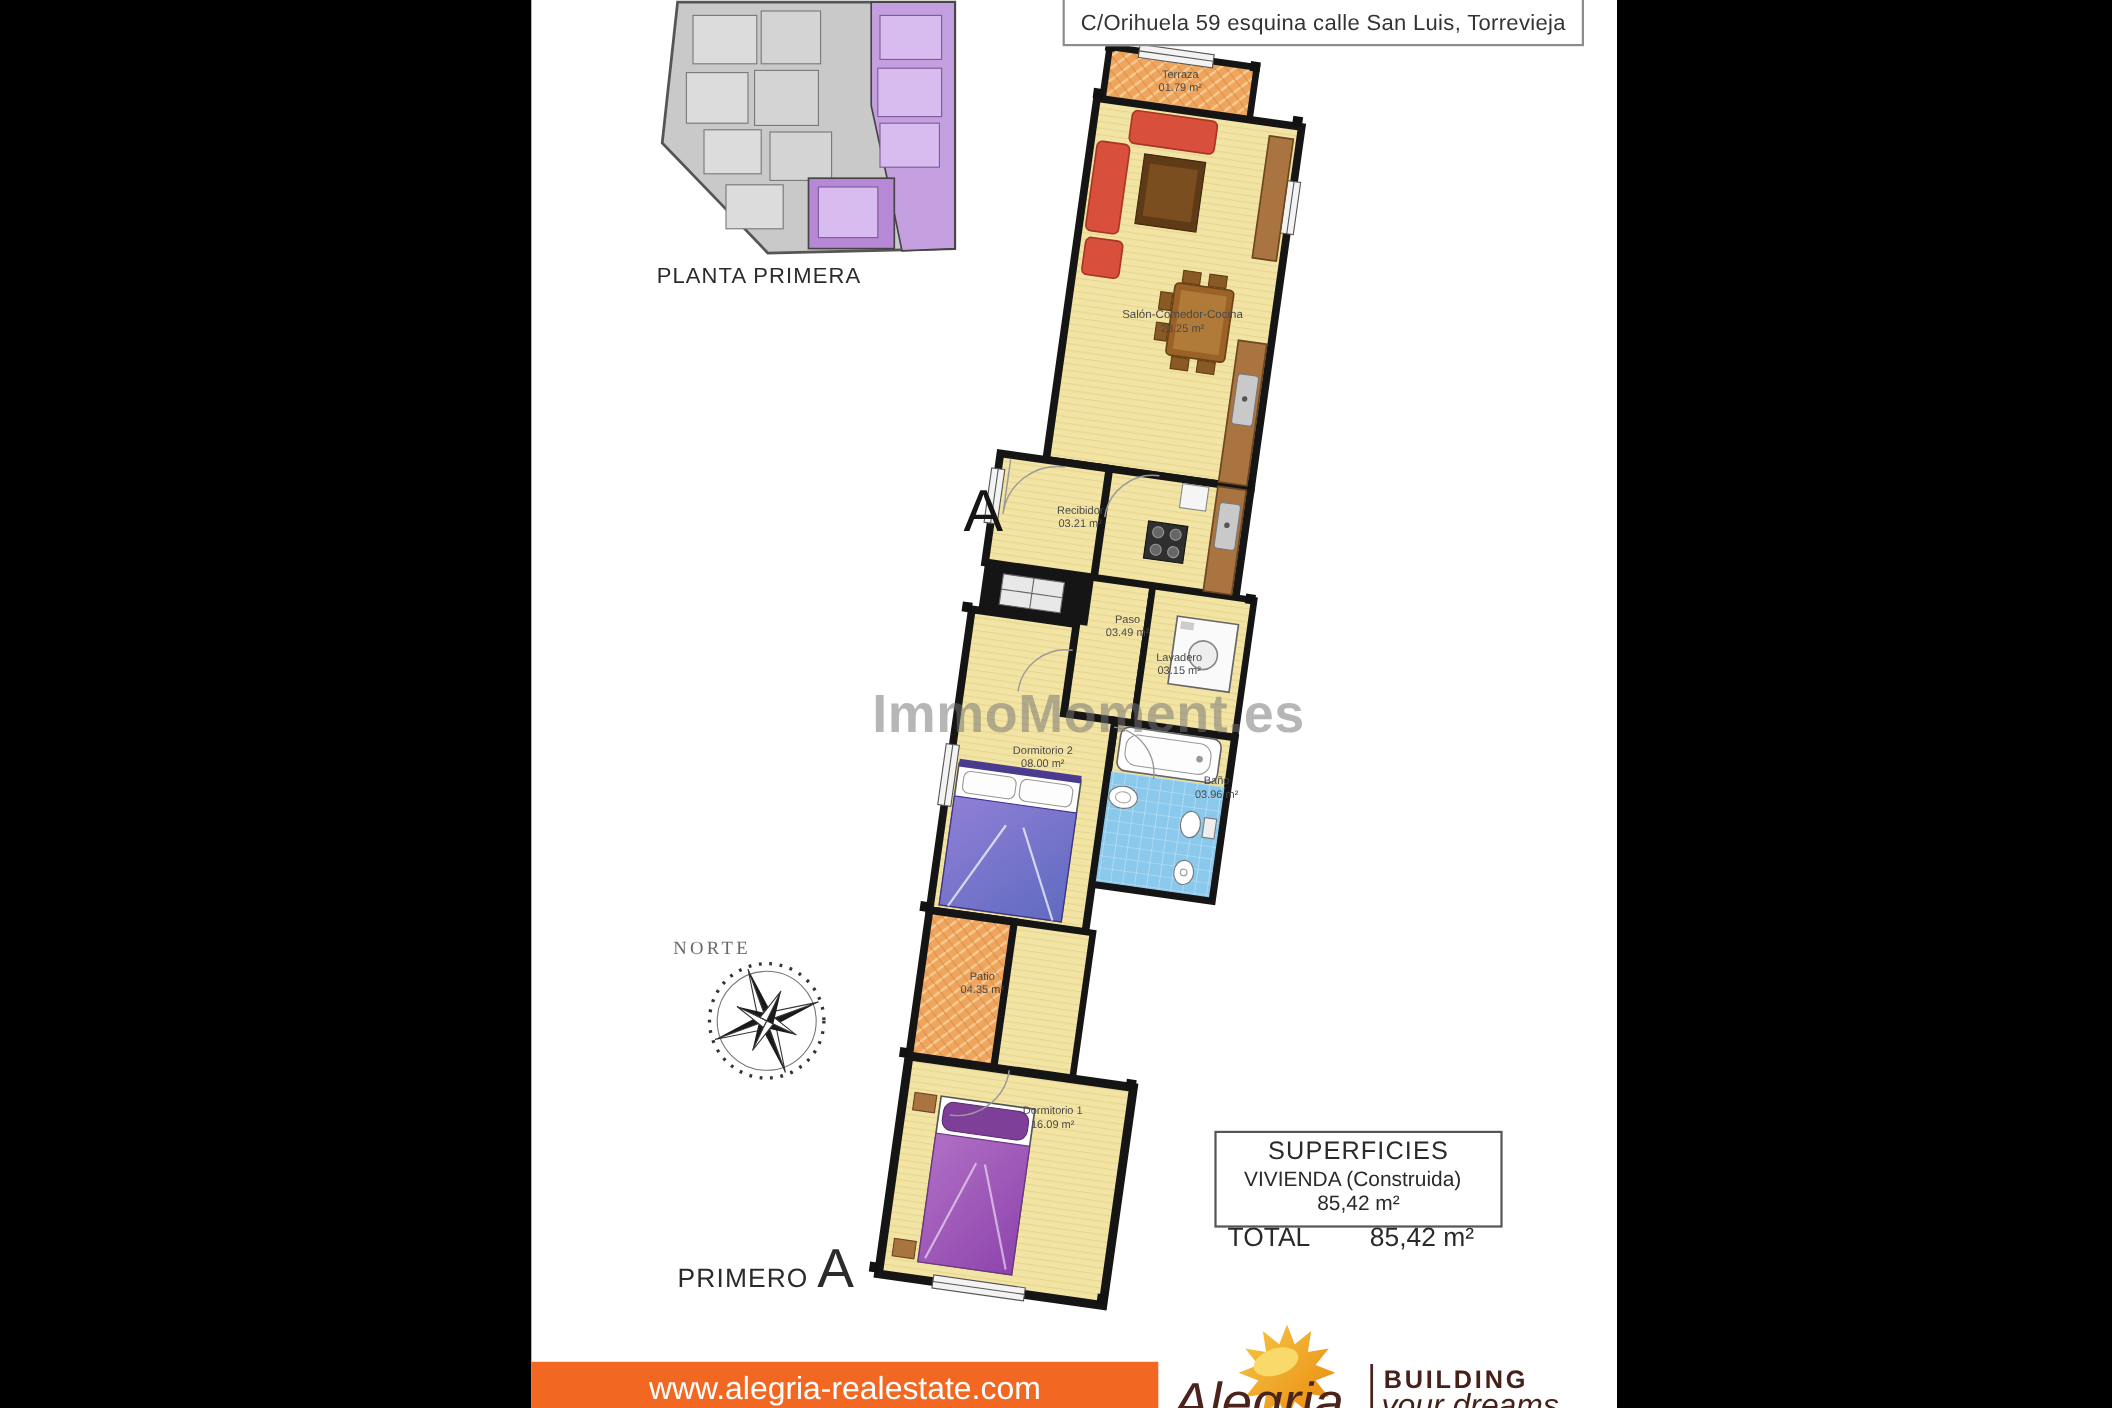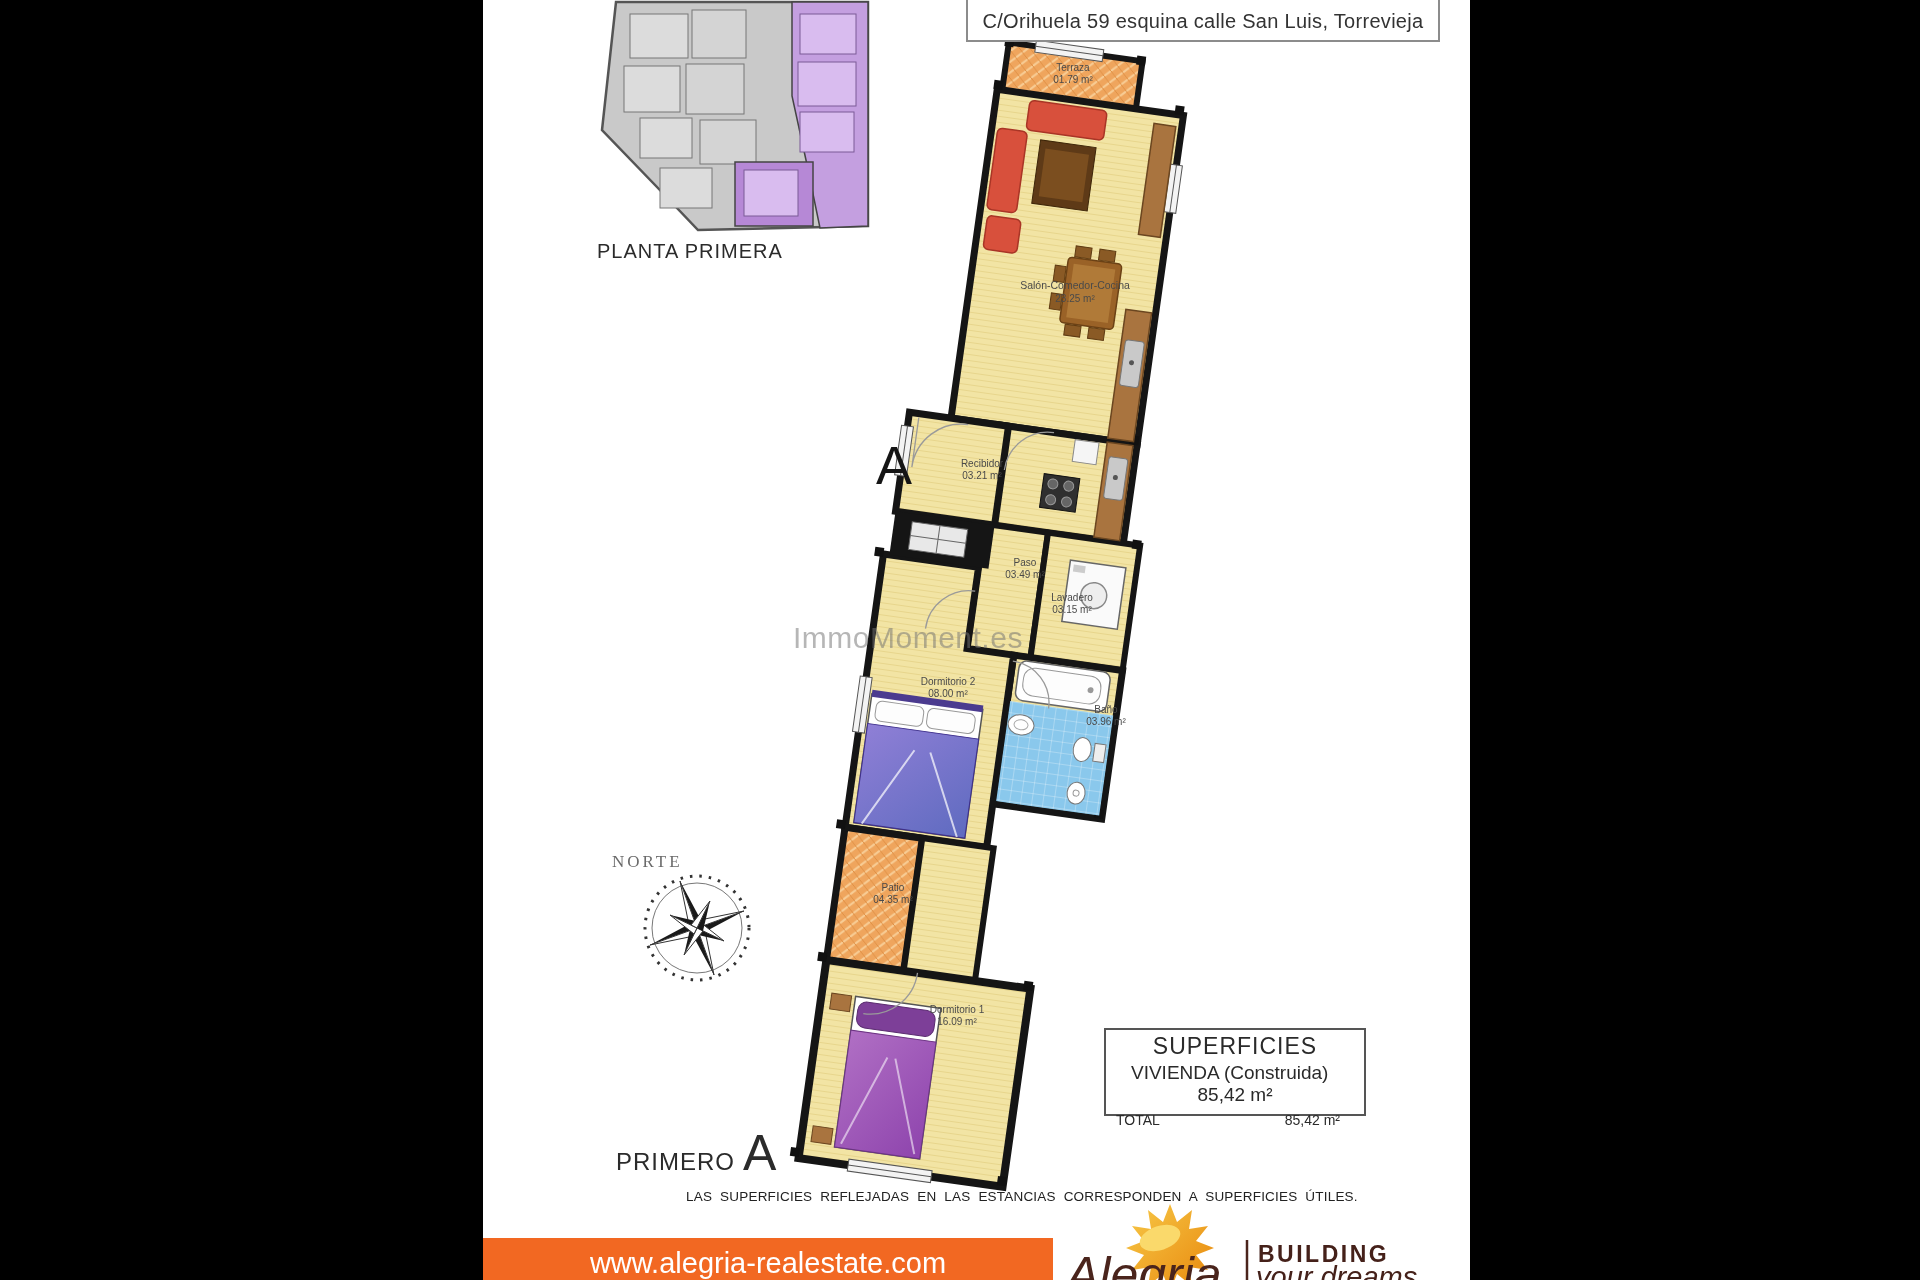--- a/index.html
+++ b/index.html
@@ -6,29 +6,29 @@
   .canvas{position:relative;width:1920px;height:1280px;background:#000;overflow:hidden;
           font-family:"Liberation Sans",sans-serif;}
   .sheet{position:absolute;left:483px;top:0;width:987px;height:1280px;background:#fff;}
   .overlay-svg{position:absolute;left:0;top:0;width:1920px;height:1280px;}
   .abs{position:absolute;}
   .title-box{left:966px;top:-16px;width:474px;height:58px;background:#fff;border:2px solid #8c8c8c;
              display:flex;align-items:flex-end;justify-content:center;padding-bottom:7px;box-sizing:border-box;
              font-size:20px;color:#333;letter-spacing:.3px;}
   .planta-label{left:597px;top:240px;font-size:20px;color:#2b2b2b;letter-spacing:1px;}
   .section-a{left:876px;top:438px;font-size:54px;color:#151515;line-height:1;}
-  .watermark{left:793px;top:621px;font-size:30px;font-weight:400;color:rgba(115,115,115,.52);
+  .watermark{left:793px;top:621px;font-size:49px;font-weight:700;color:rgba(115,115,115,.52);
              letter-spacing:.5px;}
   .norte{left:612px;top:852px;font-family:"Liberation Serif",serif;font-size:17px;color:#6a6a6a;
          letter-spacing:3px;text-align:right;}
   .surf-box{left:1104px;top:1028px;width:262px;height:88px;background:#fff;border:2px solid #555;
             box-sizing:border-box;color:#2a2a2a;}
   .surf-title{text-align:center;font-size:23px;letter-spacing:1px;margin-top:3px;}
   .surf-row1{text-align:center;font-size:19px;margin-top:2px;}
-  .surf-row2{display:flex;justify-content:space-between;font-size:14px;padding:6px 24px 0 10px;}
+  .surf-row2{display:flex;justify-content:space-between;font-size:24px;padding:6px 24px 0 10px;}
   .primero{left:616px;top:1124px;display:flex;align-items:baseline;gap:8px;color:#2b2b2b;}
   .primero .word{font-size:24px;letter-spacing:1px;}
   .primero .letter{font-size:50px;}
   .disclaimer{left:686px;top:1189px;font-size:13.5px;color:#222;word-spacing:4px;letter-spacing:.2px;}
   .orange-bar{left:483px;top:1238px;width:570px;height:58px;background:#F26822;overflow:hidden;
               display:flex;justify-content:center;}
   .orange-bar span{color:#fff;font-size:29px;margin-top:9px;}
   text{font-family:"Liberation Sans",sans-serif;}
   .room-name,.room-area{font-size:10px;fill:#4a4a4a;text-anchor:middle;}
   .room-name-lg{font-size:10.5px;fill:#4a4a4a;text-anchor:middle;}
@@ -305,18 +305,17 @@
       <span>TOTAL</span>
       <span>85,42 m²</span>
     </div>
   </div>
 
   <div class="abs primero">
     <span class="word">PRIMERO</span>
     <span class="letter">A</span>
   </div>
 
-  <div class="abs disclaimer">LAS SUPERFICIES REFLEJADAS EN LAS ESTANCIAS CORRESPONDEN A SUPERFICIES ÚTILES.</div>
 
   <div class="abs orange-bar">
     <span>www.alegria-realestate.com</span>
   </div>
 </div>
 
 </body></html>

